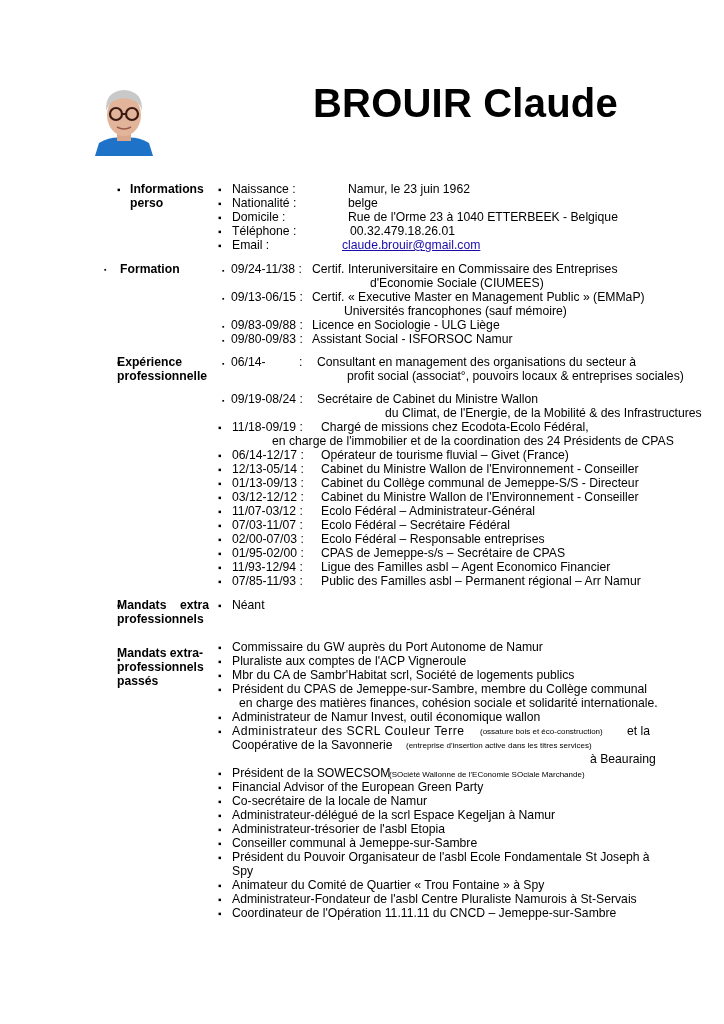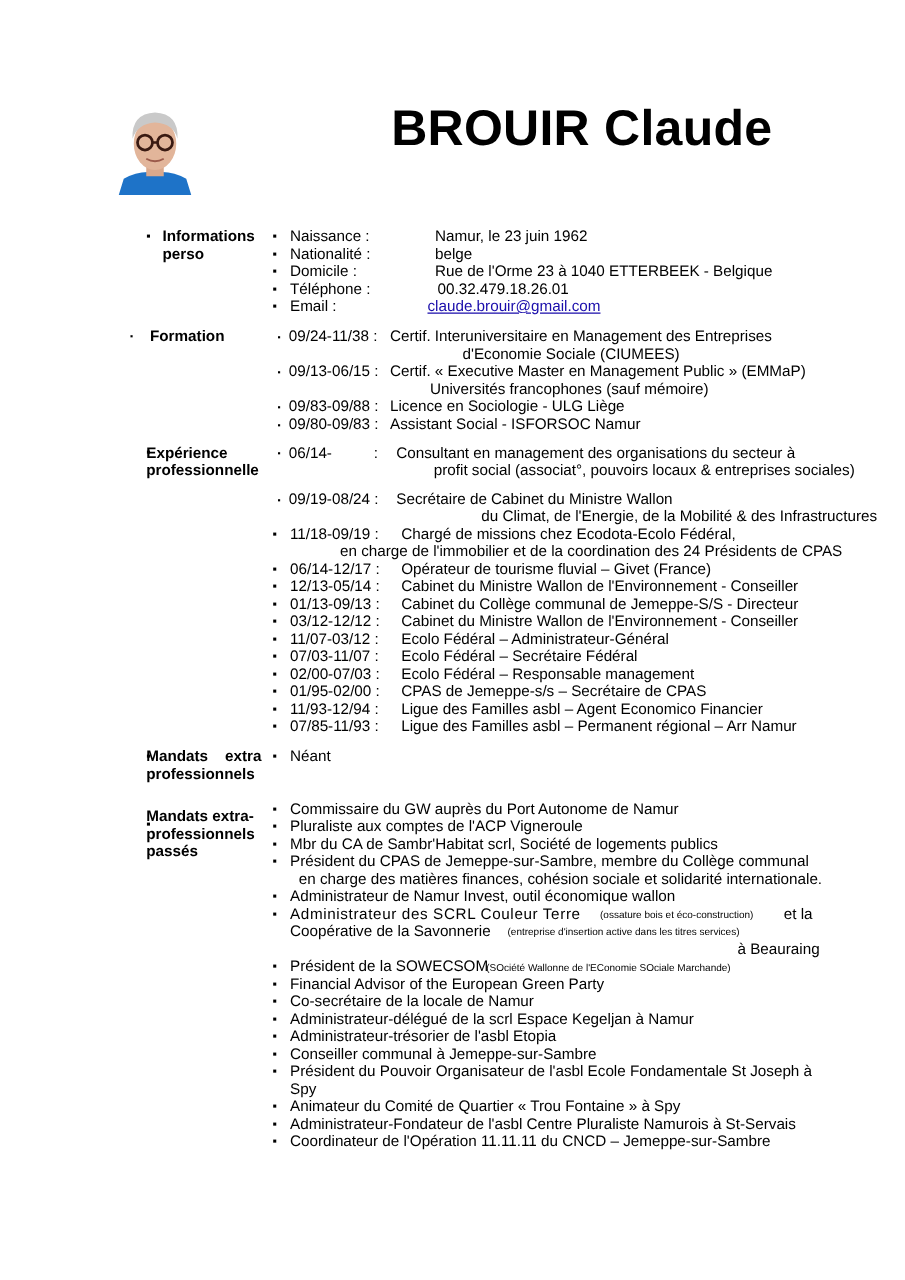--- a/index.html
+++ b/index.html
@@ -66,21 +66,21 @@
   </div>
 </div>
 
 <div>
   <span class="sec-bullet" style="left:104px;top:263px;font-size:7px">▪</span>
   <span class="sec-label" style="left:120px;top:262px">Formation</span>
 
   <div>
     <span class="b" style="left:222px;top:264px;font-size:7px">▪</span>
     <span class="t" style="left:231px;top:262px">09/24-11/38 :</span>
-    <span class="t" style="left:312px;top:262px">Certif. Interuniversitaire en Management des Entreprises</span>
+    <span class="t" style="left:312px;top:262px">Certif. Interuniversitaire en Commissaire des Entreprises</span>
     <span class="t" style="left:370px;top:276px">d'Economie Sociale (CIUMEES)</span>
   </div>
   <div>
     <span class="b" style="left:222px;top:292px;font-size:7px">▪</span>
     <span class="t" style="left:231px;top:290px">09/13-06/15 :</span>
     <span class="t" style="left:312px;top:290px">Certif. « Executive Master en Management Public » (EMMaP)</span>
     <span class="t" style="left:344px;top:304px">Universités francophones (sauf mémoire)</span>
   </div>
   <div>
     <span class="b" style="left:222px;top:320px;font-size:7px">▪</span>
@@ -144,36 +144,36 @@
     <span class="t" style="left:321px;top:504px">Ecolo Fédéral – Administrateur-Général</span>
   </div>
   <div>
     <span class="b" style="left:218px;top:519px">▪</span>
     <span class="t" style="left:232px;top:518px">07/03-11/07 :</span>
     <span class="t" style="left:321px;top:518px">Ecolo Fédéral – Secrétaire Fédéral</span>
   </div>
   <div>
     <span class="b" style="left:218px;top:533px">▪</span>
     <span class="t" style="left:232px;top:532px">02/00-07/03 :</span>
-    <span class="t" style="left:321px;top:532px">Ecolo Fédéral – Responsable management</span>
+    <span class="t" style="left:321px;top:532px">Ecolo Fédéral – Responsable entreprises</span>
   </div>
   <div>
     <span class="b" style="left:218px;top:547px">▪</span>
     <span class="t" style="left:232px;top:546px">01/95-02/00 :</span>
     <span class="t" style="left:321px;top:546px">CPAS de Jemeppe-s/s – Secrétaire de CPAS</span>
   </div>
   <div>
     <span class="b" style="left:218px;top:561px">▪</span>
     <span class="t" style="left:232px;top:560px">11/93-12/94 :</span>
     <span class="t" style="left:321px;top:560px">Ligue des Familles asbl – Agent Economico Financier</span>
   </div>
   <div>
     <span class="b" style="left:218px;top:575px">▪</span>
     <span class="t" style="left:232px;top:574px">07/85-11/93 :</span>
-    <span class="t" style="left:321px;top:574px">Ligue des Familles asbl – Permanent régional – Arr Namur</span>
+    <span class="t" style="left:321px;top:574px">Public des Familles asbl – Permanent régional – Arr Namur</span>
   </div>
 </div>
 
 <div>
   <span class="sec-bullet" style="top:599px">▪</span>
   <span class="sec-label" style="left:117px;top:598px;white-space:pre">Mandats    extra</span>
   <span class="sec-label" style="left:117px;top:612px">professionnels</span>
   <span class="b" style="left:218px;top:599px">▪</span>
   <span class="t" style="left:232px;top:598px">Néant</span>
 </div>

